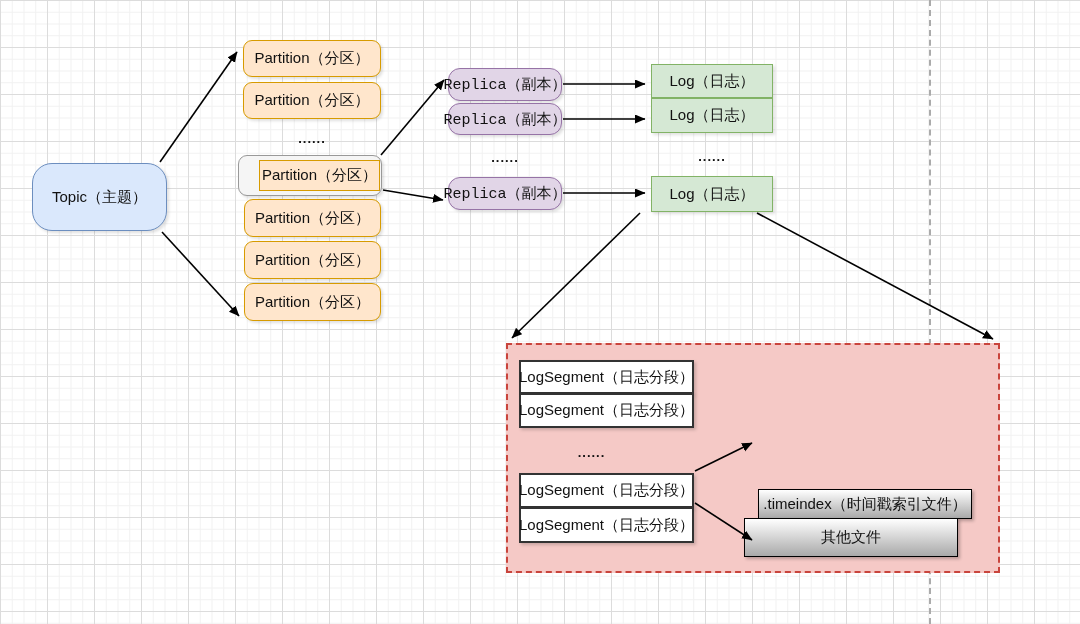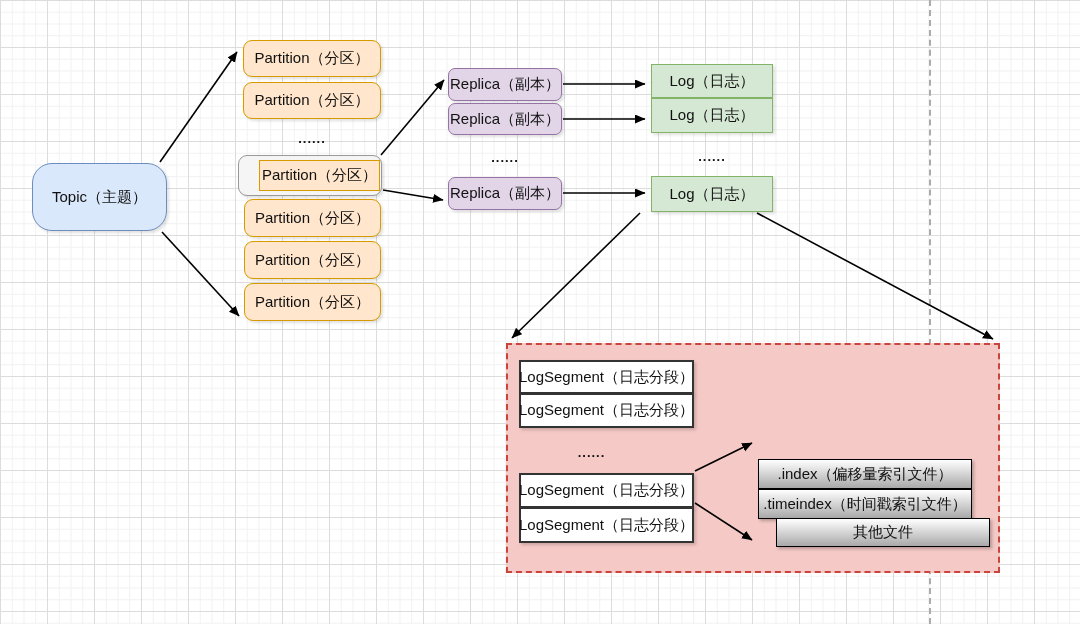--- a/index.html
+++ b/index.html
@@ -49,21 +49,22 @@
   .highlight-inner{
     position:absolute;left:20px;top:4px;width:121px;height:31px;
     background:var(--partition-fill,#ffe6cc);
     border:1px solid var(--partition-stroke,#d79b00);
     display:flex;align-items:center;justify-content:center;
     box-sizing:border-box;
   }
   .replica{
     background:var(--replica-fill,#e1d5e7);
     border:1px solid var(--replica-stroke,#9673a6);
-    border-radius:7px;
+    border-radius:12px;
+    font-family:Liberation Mono, monospace;
   }
   .log{
     background:var(--log-fill,#d5e8d4);
     border:1px solid var(--log-stroke,#82b366);
   }
   .group-pink{
     position:absolute;z-index:1;
     background:var(--group-fill,#f5c9c6);
     border:2px dashed var(--group-stroke,#c9443c);
     box-sizing:border-box;
@@ -120,23 +121,22 @@
   <div class="node log" style="left:651px;top:176px;width:122px;height:36px;">Log（日志）</div>
 
   <div class="group-pink" style="left:506px;top:343px;width:494px;height:230px;"></div>
 
   <div class="node segment" style="left:519px;top:360px;width:175px;height:34px;">LogSegment（日志分段）</div>
   <div class="node segment" style="left:519px;top:393px;width:175px;height:35px;">LogSegment（日志分段）</div>
   <div class="dots" style="left:519px;top:442px;width:145px;height:20px;">......</div>
   <div class="node segment" style="left:519px;top:473px;width:175px;height:35px;">LogSegment（日志分段）</div>
   <div class="node segment" style="left:519px;top:507px;width:175px;height:36px;">LogSegment（日志分段）</div>
 
-  <div class="node file" style="left:758px;top:459px;width:214px;height:30px;">.index（偏移量索引文件）</div>
   <div class="node file" style="left:758px;top:489px;width:214px;height:30px;">.timeindex（时间戳索引文件）</div>
-  <div class="node file" style="left:776px;top:518px;width:214px;height:29px;">其他文件</div>
+  <div class="node file" style="left:744px;top:518px;width:214px;height:39px;">其他文件</div>
 
   <svg class="arrows" width="1080" height="624">
     <defs>
       <marker id="arrow" markerUnits="userSpaceOnUse" markerWidth="12" markerHeight="10" refX="10" refY="4.5" orient="auto">
         <path d="M0,0 L10.5,4.5 L0,9 Z" fill="#000"></path>
       </marker>
     </defs>
     <g stroke="#000" stroke-width="1.6" fill="none">
       <line x1="160" y1="162" x2="237" y2="52" marker-end="url(#arrow)"></line>
       <line x1="162" y1="232" x2="239" y2="316" marker-end="url(#arrow)"></line>

